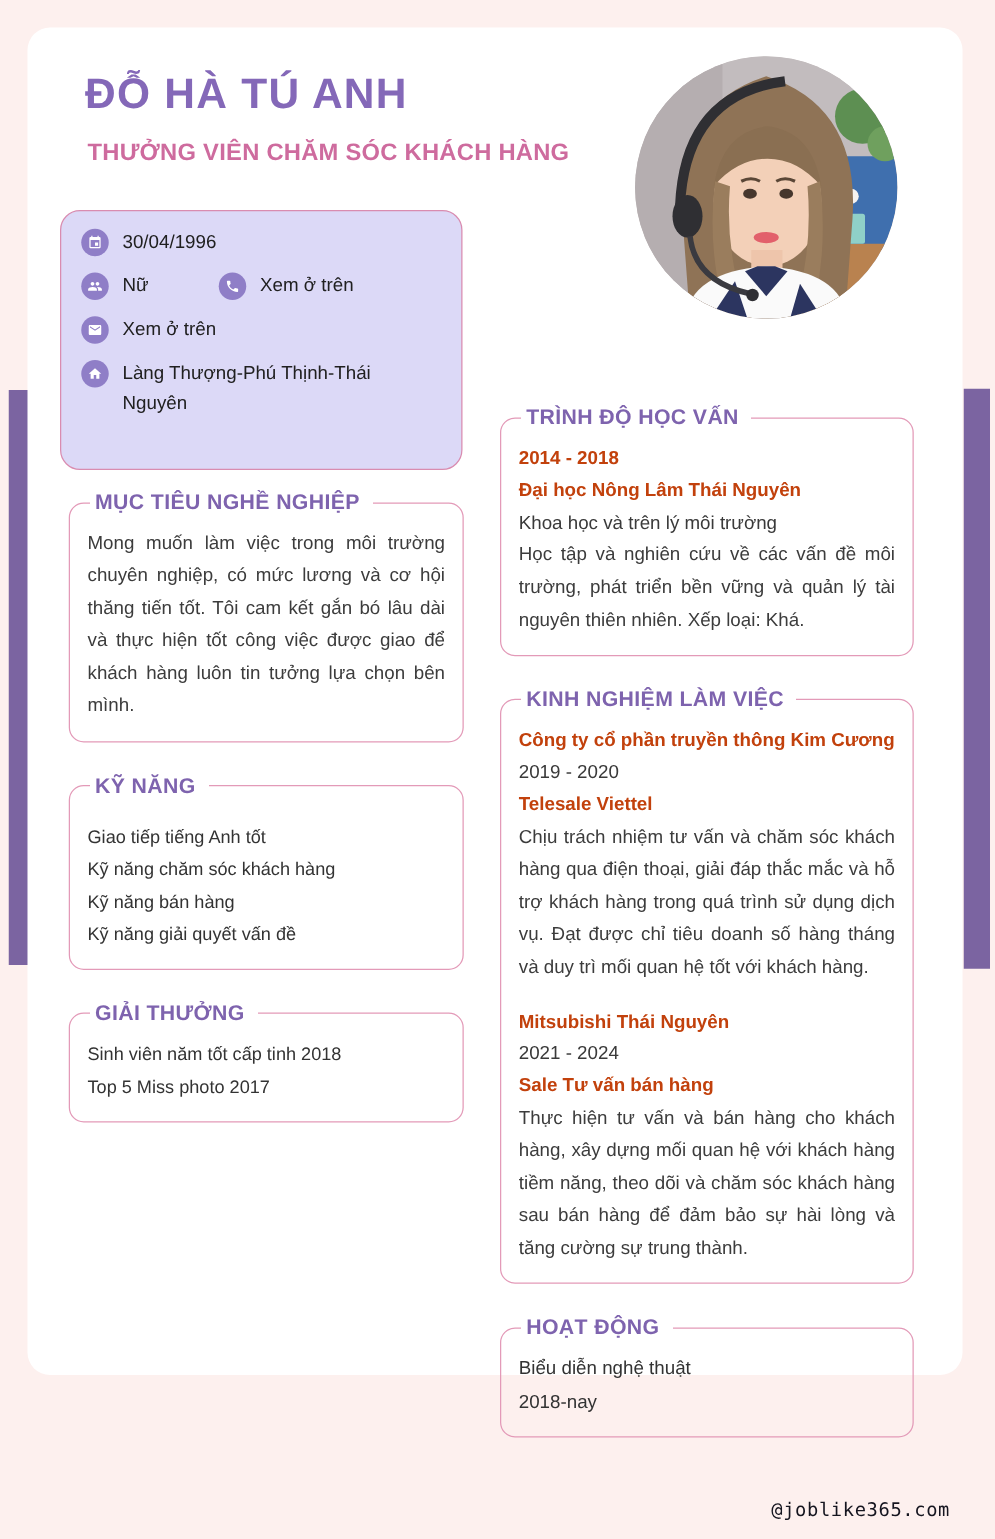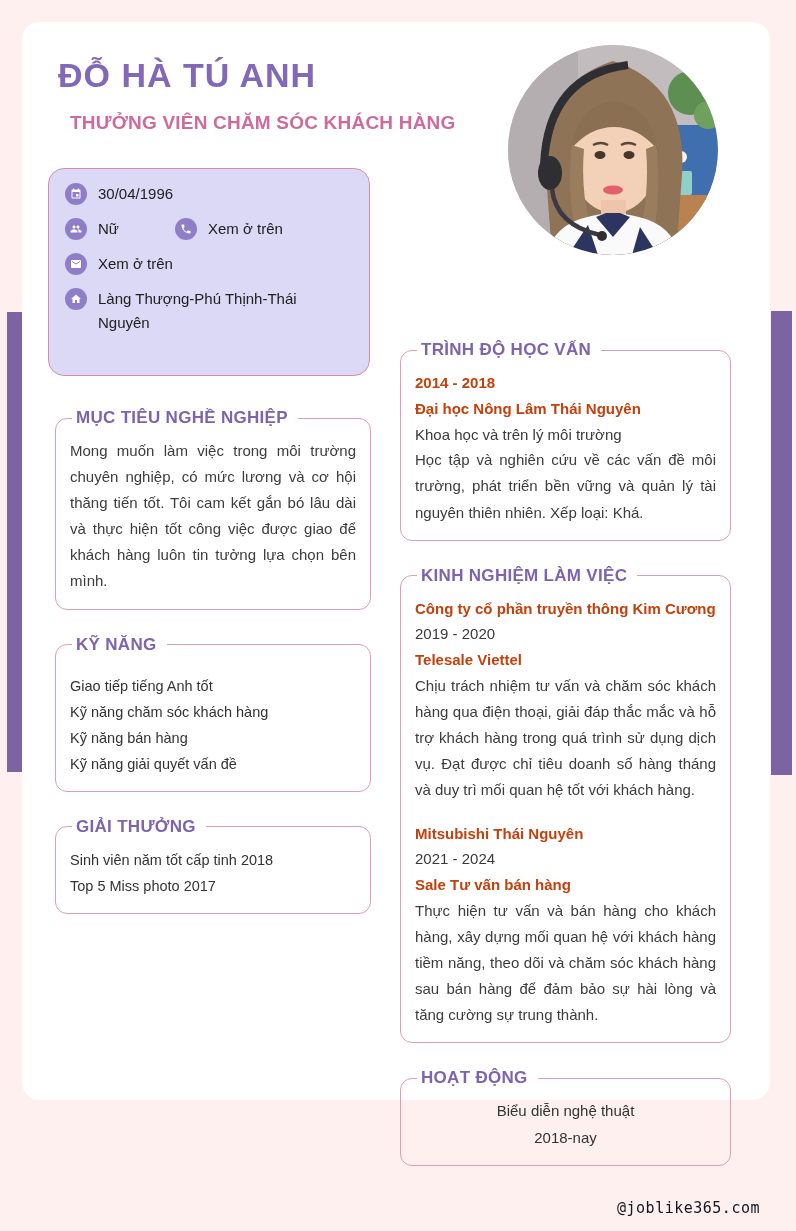--- a/index.html
+++ b/index.html
@@ -15,21 +15,21 @@
     position:relative;width:796px;height:1231px;overflow:hidden;
   }
   .side-bar{position:absolute;background:var(--side_bar_purple);z-index:0;}
   .side-bar.left{left:7px;top:312px;width:20px;height:460px;}
   .side-bar.right{left:771px;top:311px;width:21px;height:464px;}
   .card{
     position:absolute;left:22px;top:22px;width:748px;height:1078px;
     background:var(--card_bg);border-radius:18px;z-index:1;
   }
   .name{
-    position:absolute;left:58px;top:56px;width:420px;
+    position:absolute;left:68px;top:56px;width:420px;
     font-size:34px;font-weight:bold;color:var(--accent_purple);letter-spacing:1px;z-index:2;
   }
   .job-title{
     position:absolute;left:70px;top:112px;width:430px;
     font-size:19px;font-weight:bold;color:var(--accent_pink);letter-spacing:.2px;z-index:2;
   }
   .photo{
     position:absolute;left:508px;top:45px;width:210px;height:210px;border-radius:50%;
     overflow:hidden;z-index:2;background:#c6bfbf;
   }
@@ -47,33 +47,33 @@
     width:22px;height:22px;border-radius:50%;background:var(--icon_circle);
     display:flex;align-items:center;justify-content:center;flex:0 0 22px;margin-right:11px;margin-top:1px;
   }
   .icon-circle svg{width:12px;height:12px;fill:#fff;}
   .contact-text{font-size:15px;color:#202020;line-height:24px;}
   .col{position:absolute;z-index:2;}
   .col.left{left:55px;top:392px;width:316px;}
   .col.right{left:400px;top:324px;width:331px;}
   fieldset{
     border:1.3px solid var(--box_border_pink);border-radius:12px;
-    padding:10px 14px 14px;margin:16px 0 25px;min-inline-size:auto;
+    padding:10px 14px 14px;margin:0 0 25px;min-inline-size:auto;
   }
   legend{
     color:var(--heading_purple);font-weight:bold;font-size:17px;
     padding:0 10px 0 4px;margin-left:2px;letter-spacing:.3px;white-space:nowrap;
   }
   .para{font-size:15px;line-height:1.74;color:var(--text_dark);text-align:justify;}
   .line-item{font-size:14.5px;line-height:1.8;color:#333;}
   .edu-period,.edu-school,.job-company,.job-role{font-size:15px;font-weight:bold;color:#c2410c;line-height:1.72;}
   .edu-major,.job-period{font-size:15px;color:#3a3a3a;line-height:1.72;}
   .job-block{margin-bottom:17px;}
   .job-block:last-child{margin-bottom:0;}
-  .activity-name,.activity-period{font-size:15px;color:#333;line-height:1.75;text-align:center;}
+  .activity-name,.activity-period{font-size:15px;color:#333;line-height:1.75;}
   .footer-mark{
     position:absolute;right:36px;top:1199px;z-index:3;
     font-family:"DejaVu Sans Mono","Liberation Mono",monospace;
     font-size:15px;color:#15151f;letter-spacing:.5px;margin-left:18px;
   }
 </style>
 </head>
 <body>
 
 <div class="side-bar left"></div>

